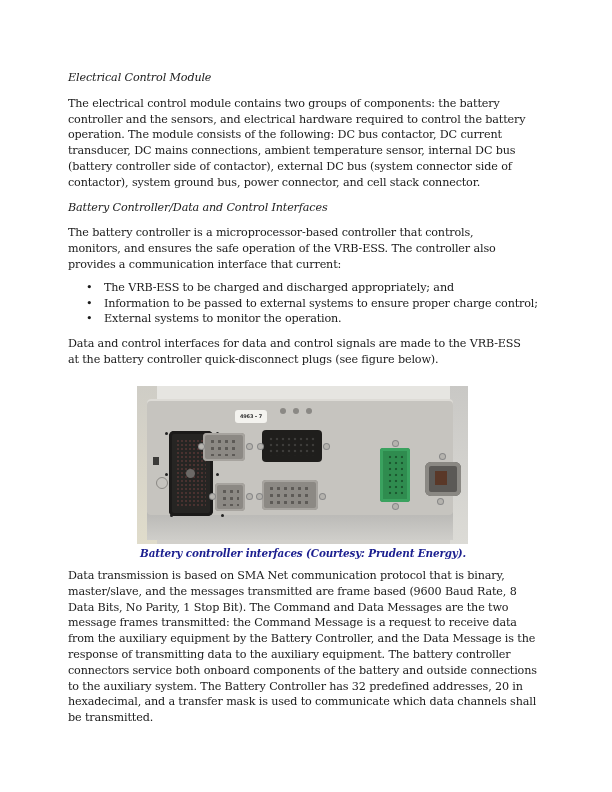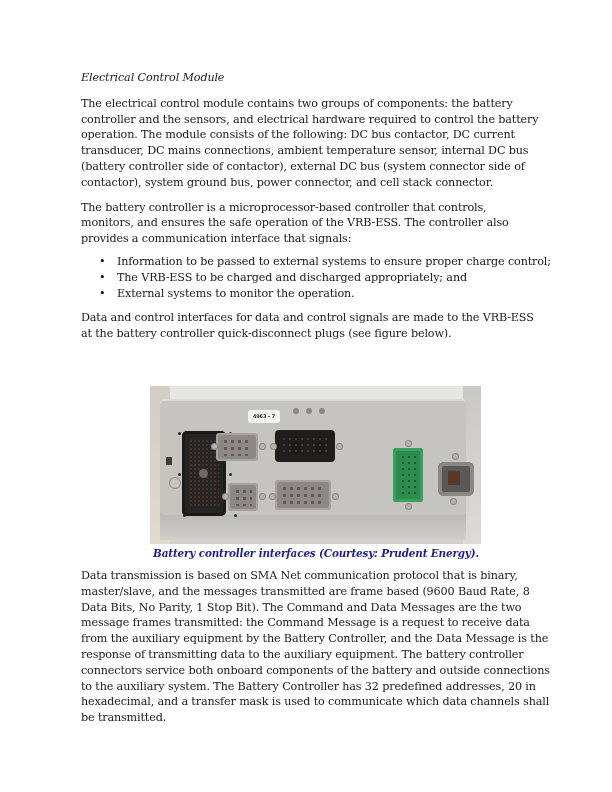--- a/index.html
+++ b/index.html
@@ -1,18 +1,18 @@
 <!DOCTYPE html>
 <html><head>
 <meta charset="utf-8">
 <style>
   html, body { margin: 0; padding: 0; background: #ffffff; }
   body { width: 612px; height: 792px; position: relative; overflow: hidden; }
   .page {
-    position: absolute; left: 81px; top: 70px; width: 470px;
+    position: absolute; left: 68px; top: 70px; width: 470px;
     font-family: "DejaVu Serif", "Liberation Serif", serif;
     font-size: 11.2px; line-height: 15.8px; color: #1a1a1a;
     letter-spacing: -0.15px;
   }
   .heading { font-style: italic; margin: 0 0 10px 0; }
   p { margin: 0 12px 9px 0; }
   ul { margin: 7px 0 9px 0; padding-left: 36px; list-style: none; }
   ul li { position: relative; }
   ul li::before {
     content: "\2022"; position: absolute; left: -18px; top: 0;
@@ -60,24 +60,25 @@
   .clip { position:absolute; left:16px; top:71px; width:6px; height:8px; background:#3c3b39; }
   .screwsm { position:absolute; width:5px; height:5px; border-radius:50%; background:#b5b3ae; box-shadow:0 0 0 1px #888; }
 </style>
 </head>
 <body>
 
 <div class="page">
   <div class="heading">Electrical Control Module</div>
   <p>The electrical control module contains two groups of components: the battery controller and the sensors, and electrical hardware required to control the battery operation. The module consists of the following: DC bus contactor, DC current transducer, DC mains connections, ambient temperature sensor, internal DC bus (battery controller side of contactor), external DC bus (system connector side of contactor), system ground bus, power connector, and cell stack connector.</p>
 
-  <p style="margin-bottom:0">The battery controller is a microprocessor-based controller that controls, monitors, and ensures the safe operation of the VRB-ESS. The controller also provides a communication interface that signals:</p>
+  <div class="heading">Battery Controller/Data and Control Interfaces</div>
+  <p style="margin-bottom:0">The battery controller is a microprocessor-based controller that controls, monitors, and ensures the safe operation of the VRB-ESS. The controller also provides a communication interface that current:</p>
   <ul>
+    <li>The VRB-ESS to be charged and discharged appropriately; and</li>
     <li>Information to be passed to external systems to ensure proper charge control;</li>
-    <li>The VRB-ESS to be charged and discharged appropriately; and</li>
     <li>External systems to monitor the operation.</li>
   </ul>
   <p>Data and control interfaces for data and control signals are made to the VRB-ESS at the battery controller quick-disconnect plugs (see figure below).</p>
 
   <div class="figure">
     <div class="bg-top"></div>
     <div class="bg-left"></div>
     <div class="bg-right"></div>
     <div class="plate-lower"></div>
     <div class="plate"></div>

